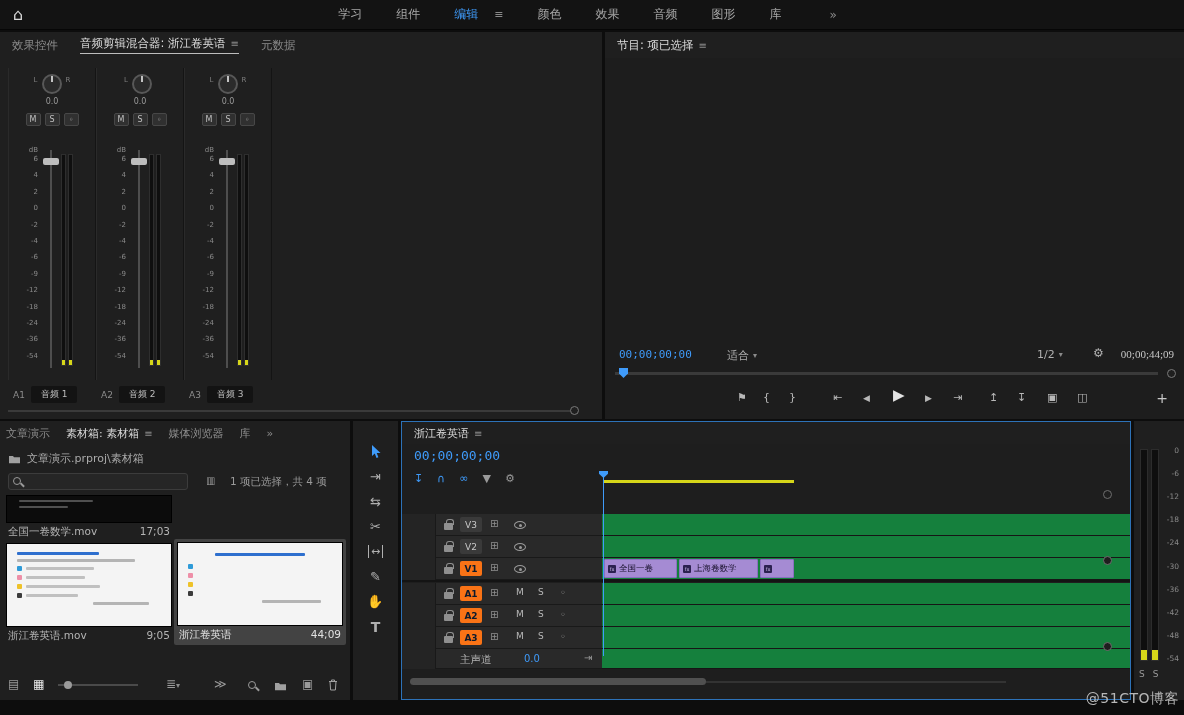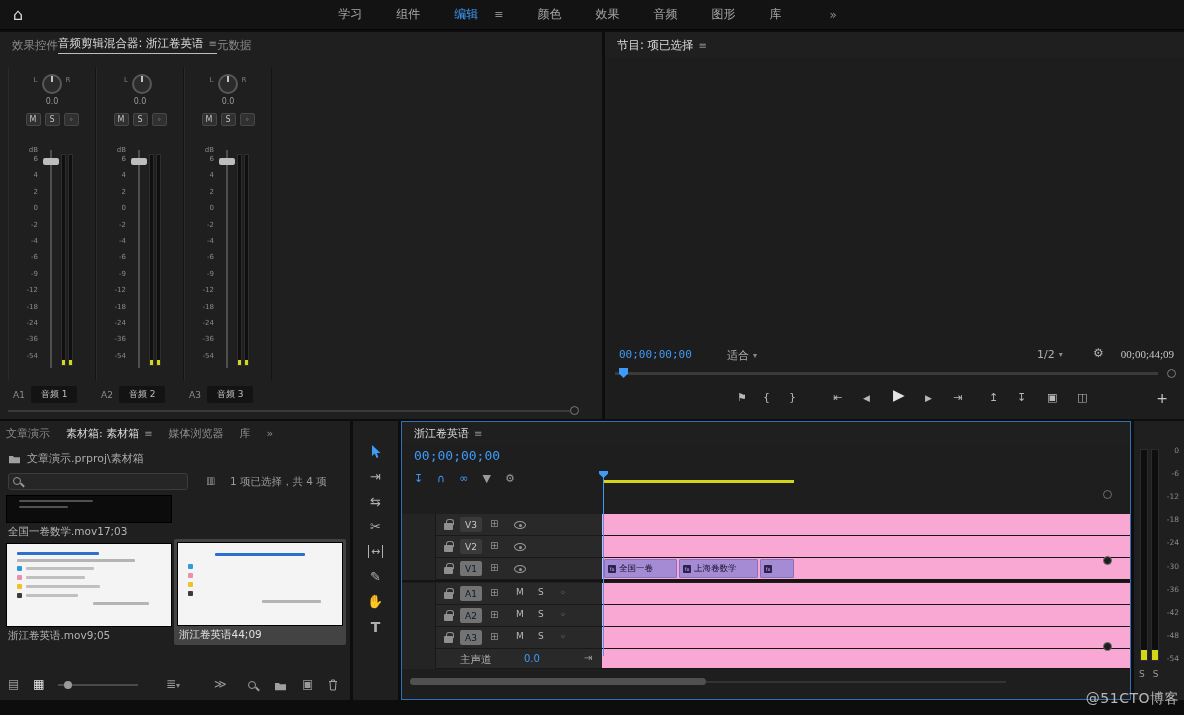--- a/index.html
+++ b/index.html
@@ -9,21 +9,21 @@
 
 
 .menubar{position:absolute;left:0;top:0;width:1184px;height:30px;background:#131313;display:flex;align-items:center;border-bottom:1px solid #060606}
 .home{margin-left:13px;font-size:16px;color:#d8d8d8}
 .nav{display:flex;gap:34px;margin-left:315px;font-size:12px;color:#a6a6a6;align-items:center}
 .nav .active{color:#3f9bfa}
 .nav .dim{font-size:11px;color:#8a8a8a;margin-left:-18px}
 .nav .ovf{margin-left:14px;color:#8a8a8a}
 
 
-.tabs{height:26px;display:flex;align-items:center;padding:0 12px;font-size:11.5px;color:#8c8c8c;background:#1f1f1f;white-space:nowrap}
+.tabs{height:26px;display:flex;align-items:center;padding:0 12px;gap:22px;font-size:11.5px;color:#8c8c8c;background:#1f1f1f;white-space:nowrap}
 .tab{display:flex;align-items:center;gap:5px;cursor:default}
 .tab.on{color:#dcdcdc}
 .tab.u{border-bottom:1px solid #bdbdbd;padding-bottom:2px}
 .pm{font-size:10px;color:#8c8c8c}
 
 
 .mixer{left:0;top:32px;width:602px;height:387px}
 .strips{position:absolute;left:8px;top:36px;display:flex}
 .strip{width:88px;height:312px;border-left:1px solid #2a2a2a;border-right:1px solid #141414;position:relative;padding-top:6px}
 .knobrow{display:flex;justify-content:center;align-items:flex-start;gap:4px}
@@ -84,21 +84,21 @@
 .mag{position:absolute;width:8px;height:8px;border:1.5px solid #9a9a9a;border-radius:50%}
 .mag::after{content:"";position:absolute;left:6px;top:6px;width:5px;height:1.5px;background:#9a9a9a;transform:rotate(45deg)}
 .mag.insearch{left:5px;top:4px}
 .selinfo{position:absolute;left:198px;top:2px;font-size:10px;color:#9a9a9a}
 .selstat{position:absolute;left:222px;top:2px;font-size:10.5px;color:#9a9a9a}
 .bin-item{position:absolute;width:166px}
 .bin-item.sel{background:#434343;border-radius:2px;padding:3px}
 .thumb{position:relative;background:#0c0c0c;border:1px solid #000;overflow:hidden}
 .thumb.video{height:28px}
 .thumb.slidey{height:84px;background:#f4f4f4}
-.ilabel{display:flex;font-size:10.5px;color:#b4b4b4;padding:2px 2px 0}
+.ilabel{display:flex;justify-content:space-between;font-size:10.5px;color:#b4b4b4;padding:2px 2px 0}
 .vl{display:block;height:2px;background:#888;opacity:.55;margin:4px 12px 0;border-radius:1px}
 .tl{display:block;height:3px;background:#b4b4b4;margin:4px 10px 0;border-radius:1px}
 .tl.blue{background:#2e6fce}
 .orow{display:flex;align-items:center;gap:4px;margin:4px 0 0 10px}
 .odot{width:5px;height:5px;border-radius:1px;display:block}
 .oln{display:block;height:3px;background:#c0c0c0;border-radius:1px}
 .pfoot{position:absolute;left:0;top:252px;width:100%;height:24px;font-size:12px;color:#9a9a9a}
 .fico{position:absolute;top:4px}
 .fico.on{color:#e8e8e8}
 .sldr{position:absolute;left:58px;top:11px;width:80px;height:2px;background:#4a4a4a}
@@ -118,25 +118,25 @@
 .ttools{position:absolute;left:12px;top:50px;display:flex;gap:14px;font-size:11px;color:#9a9a9a}
 .ttools .bl{color:#3f9bfa}
 .ruler{position:absolute;left:200px;top:36px;right:0;height:16px;display:flex;overflow:hidden;border-bottom:1px solid #141414}
 .rcell{flex:none;width:75px;font-size:8.5px;color:#8f8f8f;border-left:1px solid #4a4a4a;padding:3px 0 0 3px;height:14px;white-space:nowrap}
 .workbar{position:absolute;left:202px;top:58px;width:190px;height:3px;background:#d6d619}
 .phline{position:absolute;left:201px;top:54px;width:1px;height:180px;background:#3f9bfa;z-index:5}
 .phcap{position:absolute;left:197px;top:49px;width:9px;height:7px;background:#3f9bfa;clip-path:polygon(0 0,100% 0,100% 40%,50% 100%,0 40%);z-index:5}
 .trow{position:absolute;left:0;width:728px;height:22px}
 .thead{position:absolute;left:0;top:0;width:200px;height:22px;background:#292929;border-bottom:1px solid #191919}
 .thead .gut{position:absolute;left:0;top:0;width:34px;height:22px;background:#242424;border-right:1px solid #191919}
-.tlane{position:absolute;left:200px;right:0;top:0;height:22px;background:#f9a8d4;border-bottom:1px solid #161616}
+.tlane{position:absolute;left:200px;right:0;top:0;height:22px;background:#15803d;border-bottom:1px solid #161616}
 .lockicon{position:absolute;left:42px;top:9px;width:9px;height:7px;background:#8f8f8f;border-radius:1px}
 .lockicon::before{content:"";position:absolute;left:1.5px;top:-4px;width:6px;height:5px;border:1.5px solid #8f8f8f;border-bottom:none;border-radius:3px 3px 0 0}
 .tbadge{position:absolute;left:58px;top:3px;width:22px;height:15px;background:#3a3a3a;border-radius:2px;font-size:9px;color:#c8c8c8;display:flex;align-items:center;justify-content:center}
-.tbadge.on{background:#737373;color:#0a1a2e;font-weight:normal}
+.tbadge.on{background:#f97316;color:#0a1a2e;font-weight:bold}
 .slk{position:absolute;left:88px;top:4px;font-size:10px;color:#8f8f8f}
 .eye{position:absolute;left:112px;top:7px;width:12px;height:8px;border:1px solid #9a9a9a;border-radius:50%}
 .eye::after{content:"";position:absolute;left:3.5px;top:1.5px;width:3px;height:3px;border-radius:50%;background:#9a9a9a}
 .msml{position:absolute;top:4px;font-size:9px;color:#b8b8b8}
 .kfd{position:absolute;left:158px;top:4px;font-size:10px;color:#9a9a9a}
 .mastername{position:absolute;left:58px;top:4px;font-size:10.5px;color:#b0b0b0}
 .masterval{position:absolute;left:122px;top:4px;font-size:10px;color:#3f9bfa}
 .endt{position:absolute;left:182px;top:3px;font-size:10px;color:#9a9a9a}
 .vadiv{position:absolute;left:0;top:158px;width:728px;height:2px;background:#141414}
 .clip{position:absolute;top:1px;height:19px;background:#a58bd3;border:1px solid #8a6fc0;border-radius:1px;display:flex;align-items:center;gap:3px;padding:0 3px;overflow:hidden}

